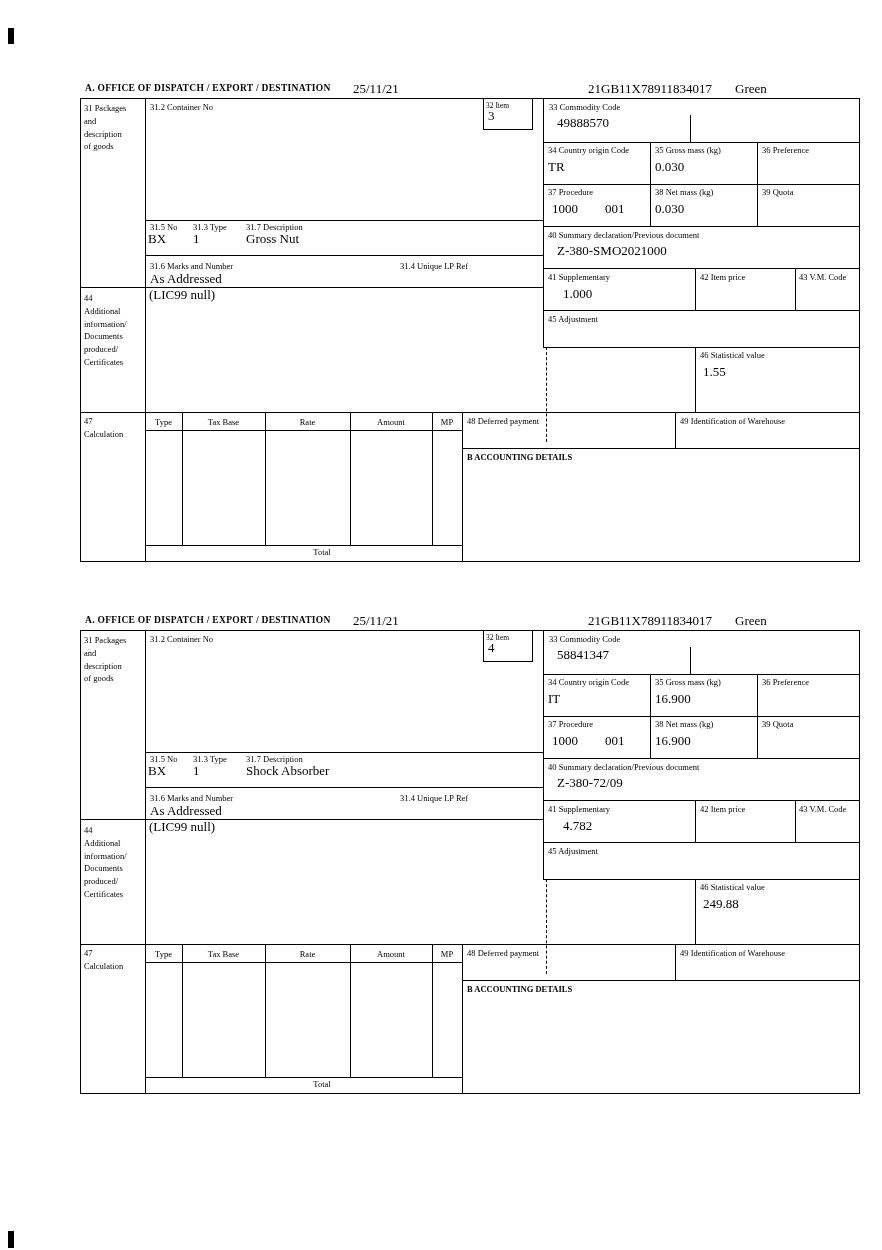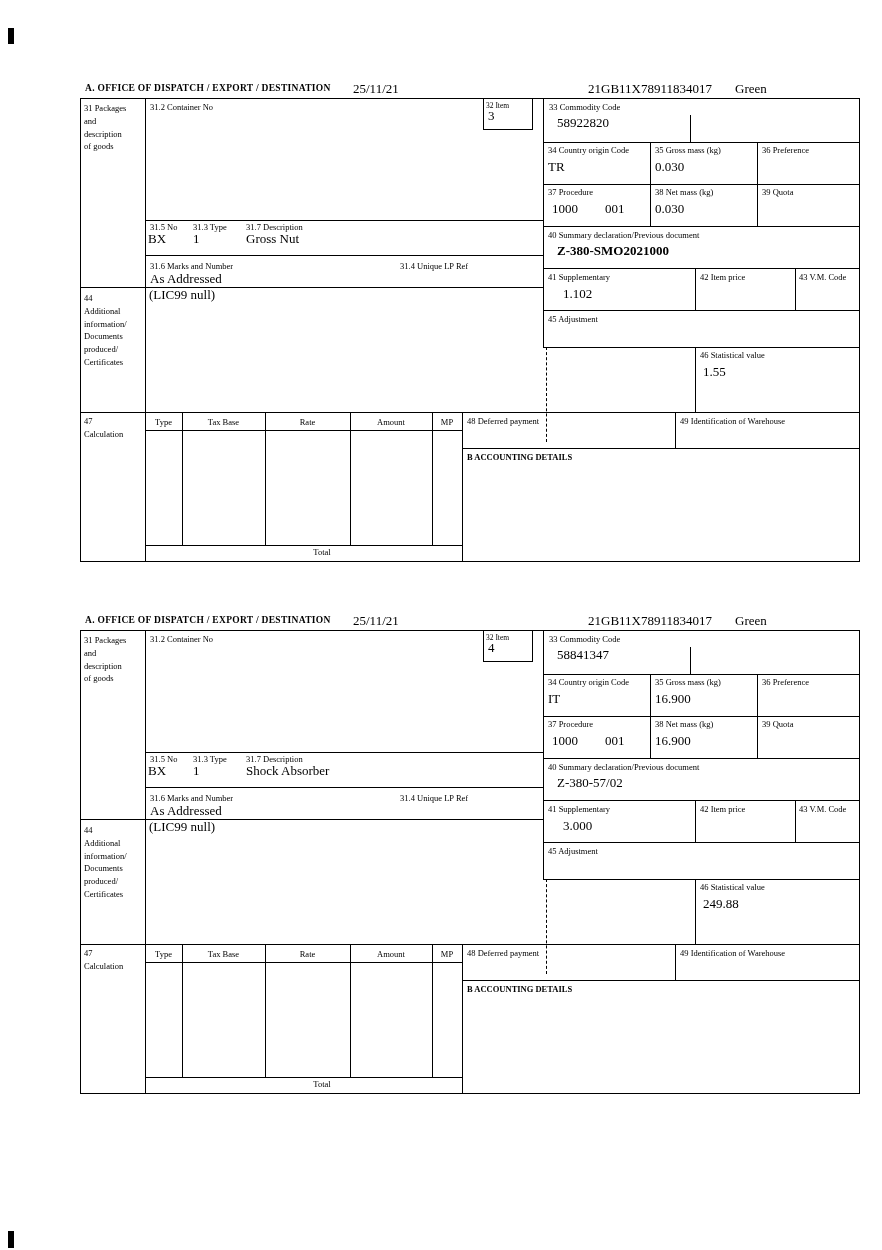--- a/index.html
+++ b/index.html
@@ -69,21 +69,21 @@
 
     <div class="lbl" style="left:84px;top:20px;width:56px;">31 Packages
 and
 description
 of goods</div>
     <div class="lbl" style="left:150px;top:19px;">31.2 Container No</div>
     <div class="lbl sm" style="left:486px;top:18px;">32 Item</div>
     <div class="val" style="left:488px;top:27px;">3</div>
 
     <div class="lbl" style="left:549px;top:19px;">33 Commodity Code</div>
-    <div class="val" style="left:557px;top:34px;">58922820</div>
+    <div class="val" style="left:557px;top:34px;">49888570</div>
 
     <div class="lbl" style="left:548px;top:62px;">34 Country origin Code</div>
     <div class="val" style="left:548px;top:78px;">TR</div>
     <div class="lbl" style="left:655px;top:62px;">35 Gross mass (kg)</div>
     <div class="val" style="left:655px;top:78px;">0.030</div>
     <div class="lbl" style="left:762px;top:62px;">36 Preference</div>
 
     <div class="lbl" style="left:548px;top:104px;">37 Procedure</div>
     <div class="val" style="left:552px;top:120px;">1000</div>
     <div class="val" style="left:605px;top:120px;">001</div>
@@ -92,28 +92,28 @@
     <div class="lbl" style="left:762px;top:104px;">39 Quota</div>
 
     <div class="lbl" style="left:150px;top:139px;">31.5 No</div>
     <div class="lbl" style="left:193px;top:139px;">31.3 Type</div>
     <div class="lbl" style="left:246px;top:139px;">31.7 Description</div>
     <div class="val" style="left:148px;top:150px;">BX</div>
     <div class="val" style="left:193px;top:150px;">1</div>
     <div class="val" style="left:246px;top:150px;">Gross Nut</div>
 
     <div class="lbl" style="left:548px;top:147px;">40 Summary declaration/Previous document</div>
-    <div class="val" style="left:557px;top:162px;font-weight:bold;">Z-380-SMO2021000</div>
+    <div class="val" style="left:557px;top:162px;">Z-380-SMO2021000</div>
 
     <div class="lbl" style="left:150px;top:178px;">31.6 Marks and Number</div>
     <div class="lbl" style="left:400px;top:178px;">31.4 Unique LP Ref</div>
     <div class="val" style="left:150px;top:190px;">As Addressed</div>
 
     <div class="lbl" style="left:548px;top:189px;">41 Supplementary</div>
-    <div class="val" style="left:563px;top:205px;">1.102</div>
+    <div class="val" style="left:563px;top:205px;">1.000</div>
     <div class="lbl" style="left:700px;top:189px;">42 Item price</div>
     <div class="lbl" style="left:799px;top:189px;">43 V.M. Code</div>
 
     <div class="lbl" style="left:84px;top:210px;width:60px;">44
 Additional
 information/
 Documents
 produced/
 Certificates</div>
     <div class="val" style="left:149px;top:206px;">(LIC99 null)</div>
@@ -200,28 +200,28 @@
     <div class="lbl" style="left:762px;top:104px;">39 Quota</div>
 
     <div class="lbl" style="left:150px;top:139px;">31.5 No</div>
     <div class="lbl" style="left:193px;top:139px;">31.3 Type</div>
     <div class="lbl" style="left:246px;top:139px;">31.7 Description</div>
     <div class="val" style="left:148px;top:150px;">BX</div>
     <div class="val" style="left:193px;top:150px;">1</div>
     <div class="val" style="left:246px;top:150px;">Shock Absorber</div>
 
     <div class="lbl" style="left:548px;top:147px;">40 Summary declaration/Previous document</div>
-    <div class="val" style="left:557px;top:162px;">Z-380-57/02</div>
+    <div class="val" style="left:557px;top:162px;">Z-380-72/09</div>
 
     <div class="lbl" style="left:150px;top:178px;">31.6 Marks and Number</div>
     <div class="lbl" style="left:400px;top:178px;">31.4 Unique LP Ref</div>
     <div class="val" style="left:150px;top:190px;">As Addressed</div>
 
     <div class="lbl" style="left:548px;top:189px;">41 Supplementary</div>
-    <div class="val" style="left:563px;top:205px;">3.000</div>
+    <div class="val" style="left:563px;top:205px;">4.782</div>
     <div class="lbl" style="left:700px;top:189px;">42 Item price</div>
     <div class="lbl" style="left:799px;top:189px;">43 V.M. Code</div>
 
     <div class="lbl" style="left:84px;top:210px;width:60px;">44
 Additional
 information/
 Documents
 produced/
 Certificates</div>
     <div class="val" style="left:149px;top:206px;">(LIC99 null)</div>

